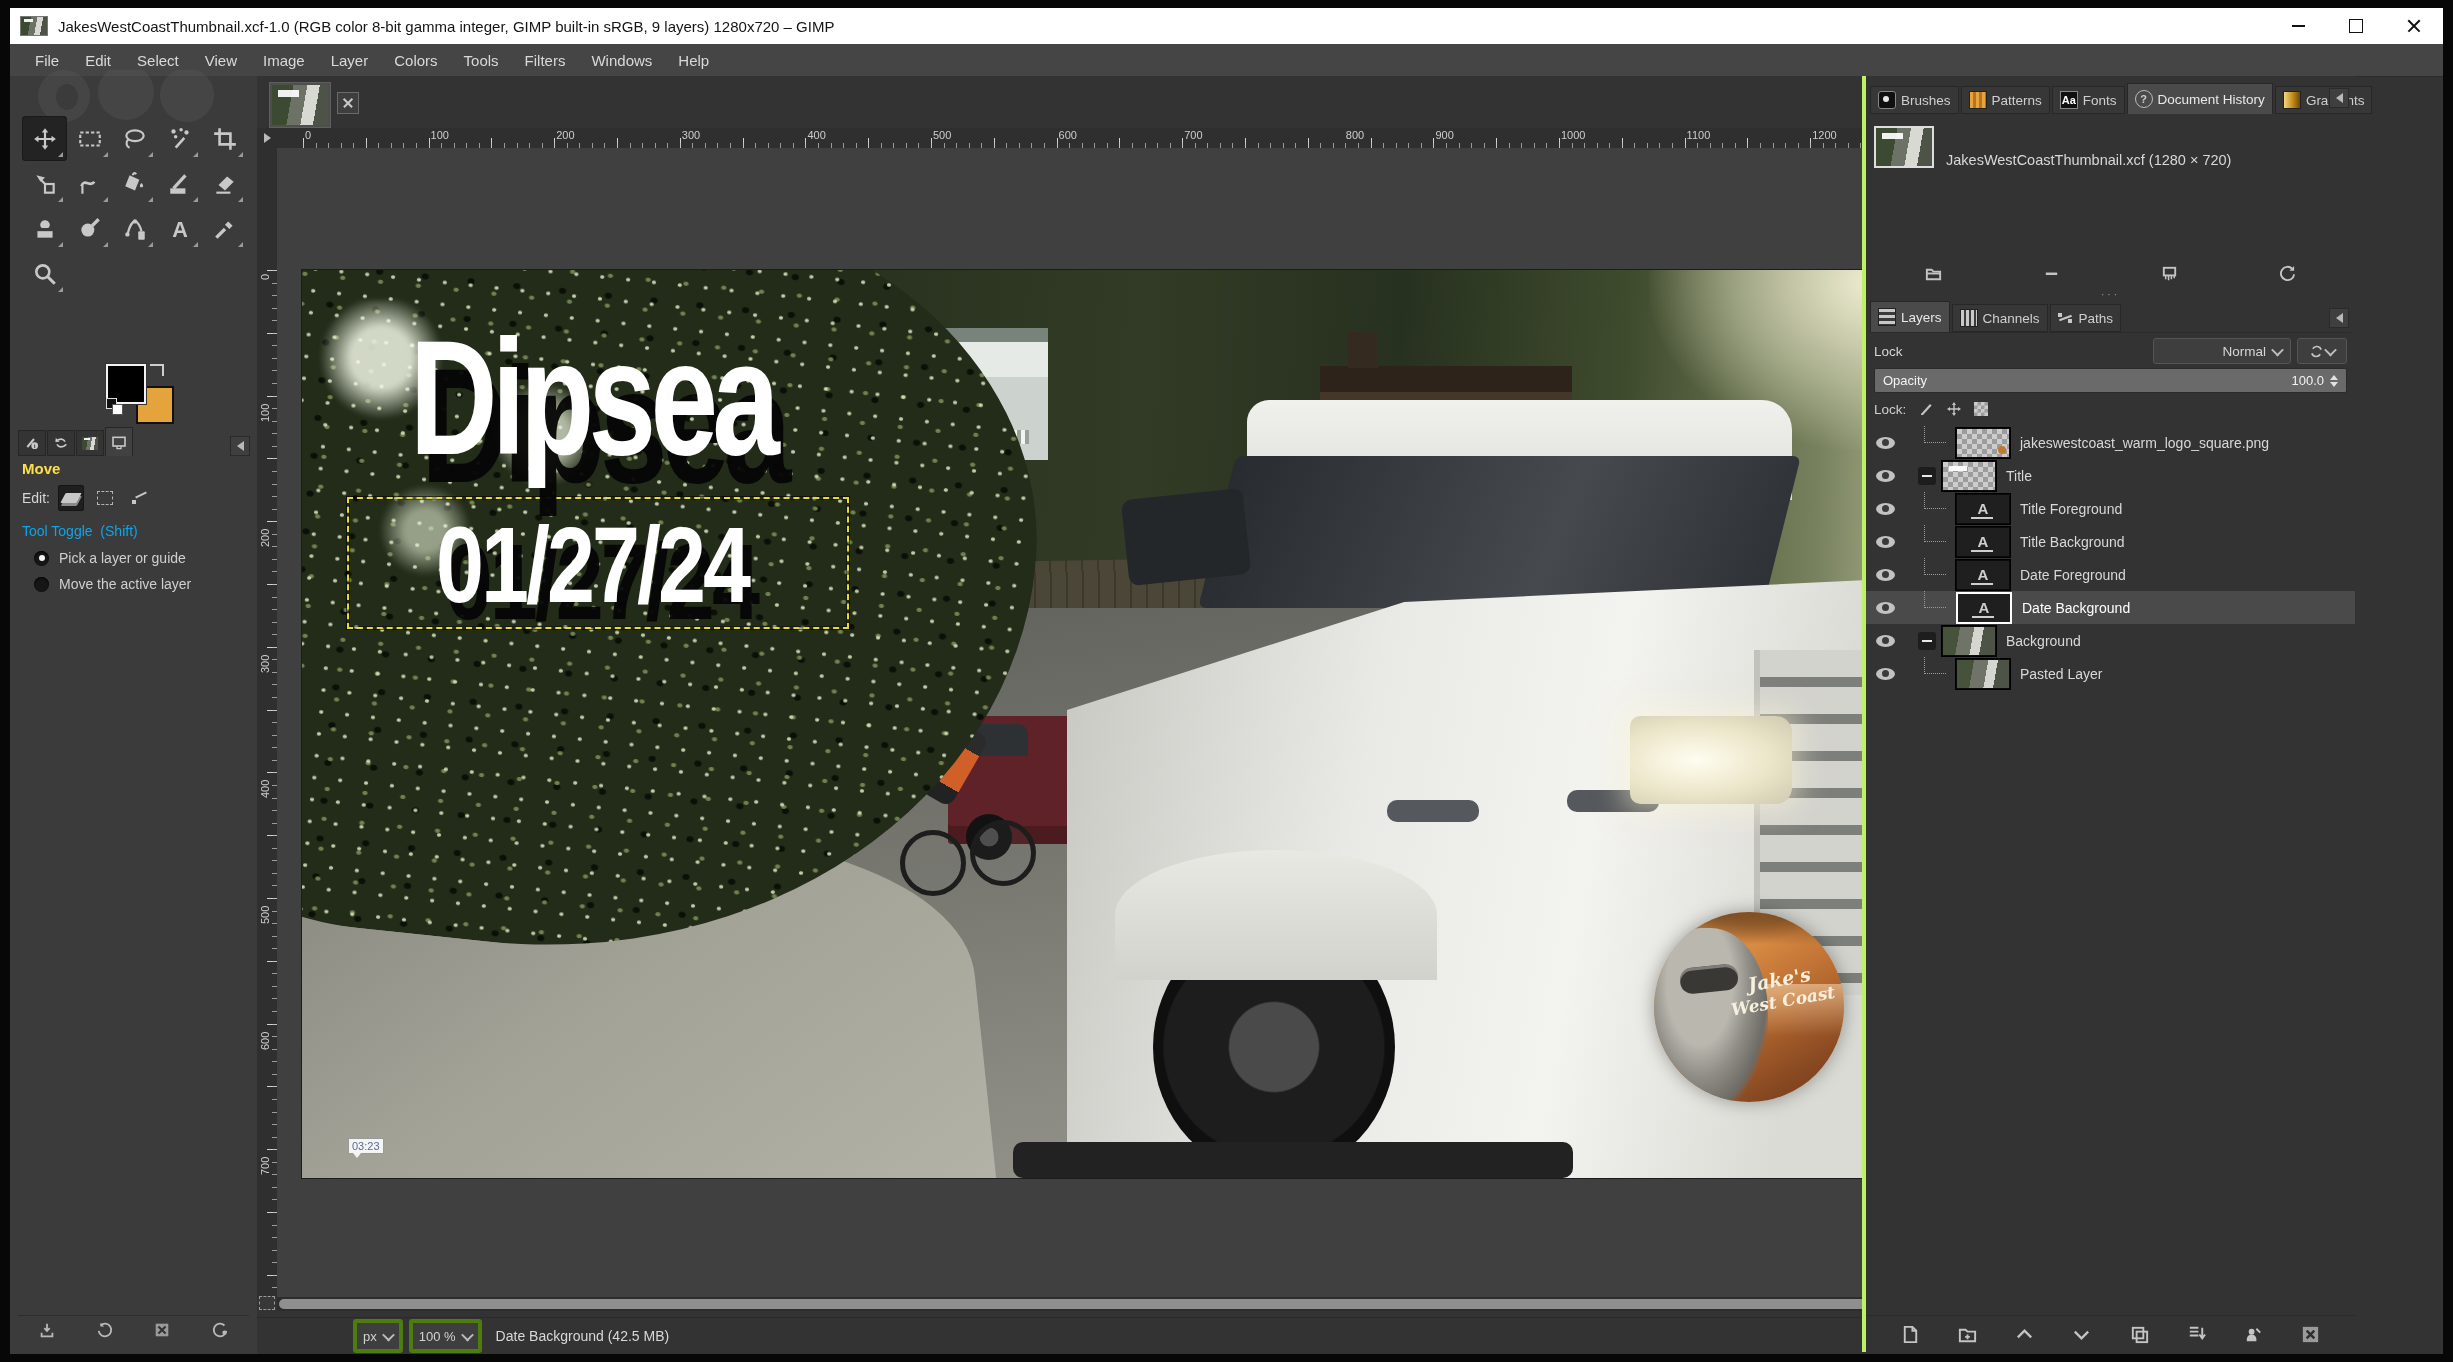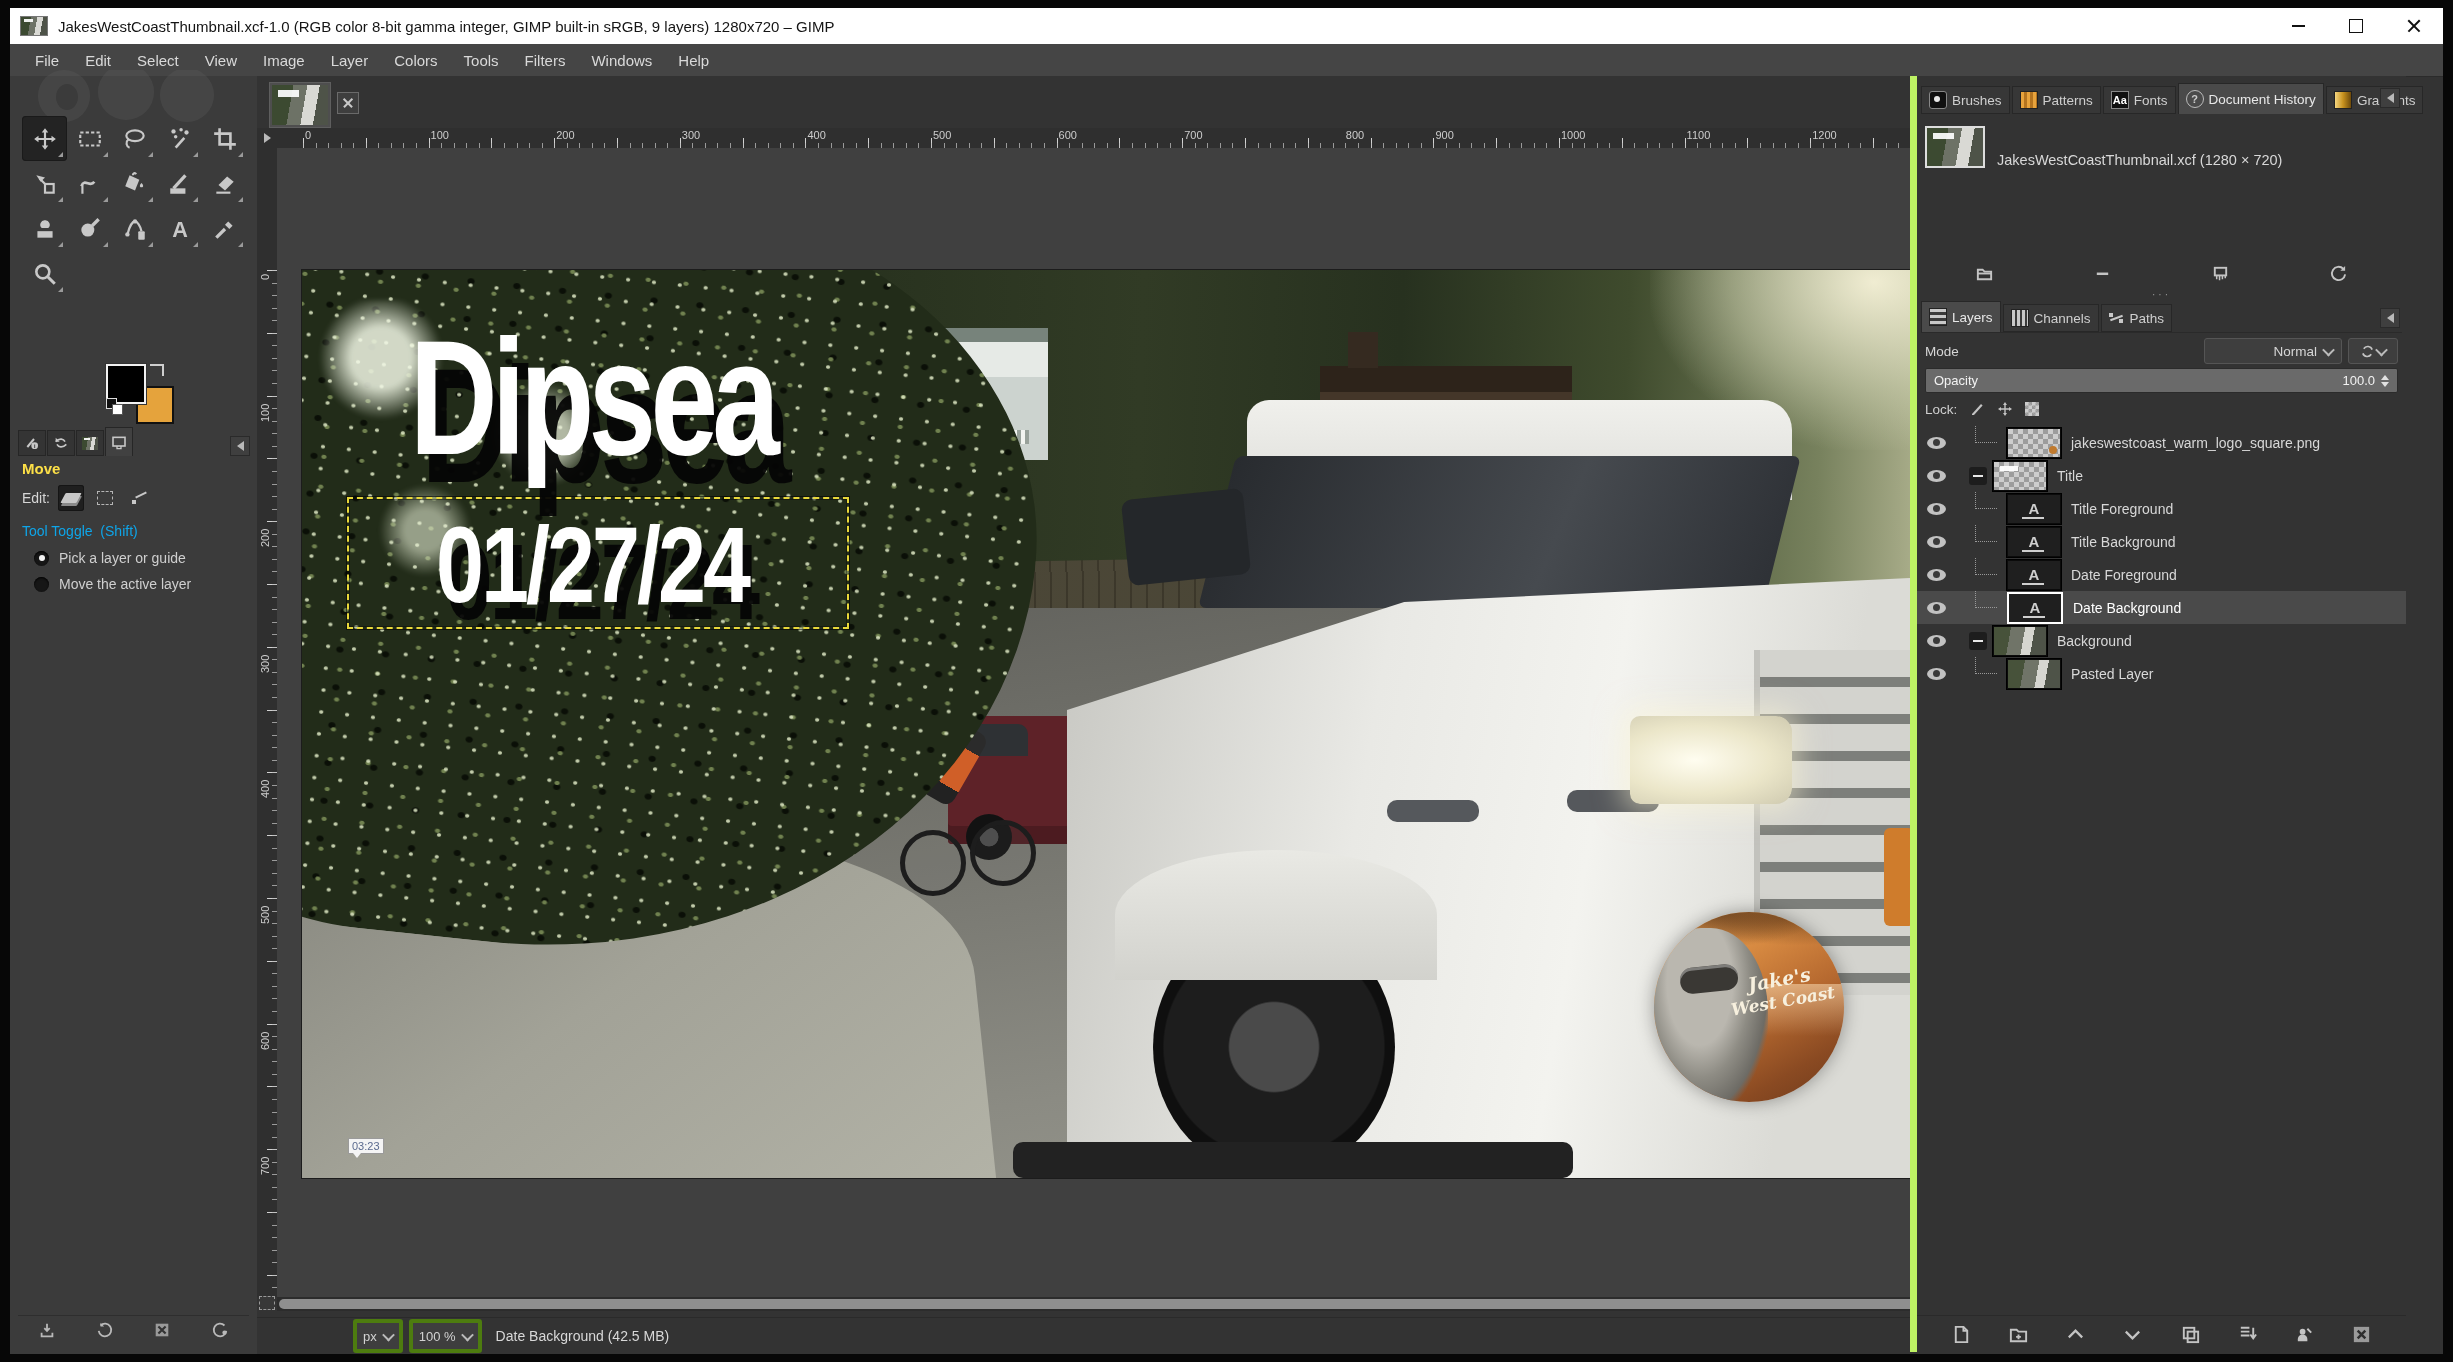--- a/index.html
+++ b/index.html
@@ -162,21 +162,21 @@
   .lg-rider{position:absolute;left:-10px;top:16px;width:124px;height:184px;border-radius:46%;background:radial-gradient(ellipse at 45% 30%,#bab7af 0 34%,#8e8c84 52%,#6d6b65 70%,transparent 76%);}
   .lg-visor{position:absolute;left:26px;top:54px;width:58px;height:26px;background:#3a3834;border-radius:12px;transform:rotate(-6deg);box-shadow:inset 0 3px 0 rgba(255,255,255,.35);}
   .lg-text{position:absolute;right:4px;top:56px;width:118px;transform:rotate(-10deg);color:#f7f0de;text-align:center;line-height:1.2;font-family:"DejaVu Serif",serif;font-style:italic;font-weight:bold;}
   .lg-text .l1{font-size:19px;} .lg-text .l2{font-size:17px;}
   .ph-sel{position:absolute;left:45px;top:227px;width:498px;height:128px;border:2px dashed #e8d83a;box-shadow:0 0 0 1px rgba(0,0,0,.55),inset 0 0 0 1px rgba(0,0,0,.35);}
   .ph-title{position:absolute;left:40px;top:46px;width:500px;text-align:center;font-weight:bold;font-size:128px;line-height:1;color:#fff;letter-spacing:-6px;transform:scale(.95,1.28);transform-origin:center top;text-shadow:12px 22px 0 rgba(5,5,5,.95);}
   .ph-date{position:absolute;left:90px;top:242px;width:400px;text-align:center;font-weight:bold;font-size:88px;line-height:1;color:#fff;letter-spacing:-3px;transform:scale(.98,1.22);transform-origin:center top;text-shadow:9px 14px 0 rgba(5,5,5,.95);}
   .ph-ts{position:absolute;left:46px;top:868px;background:#f4f4f4;border:1px solid #9a9a9a;font-size:11px;color:#5a6a8e;padding:0 3px;line-height:14px;}
   .ph-ts::after{content:"";position:absolute;left:4px;bottom:-5px;border-left:4px solid transparent;border-right:4px solid transparent;border-top:5px solid #f4f4f4;}
   
-  .dock{position:absolute;left:1900px;top:68px;width:489px;bottom:2px;background:#333;border-left:7px solid #bef264;color:#d6d6d6;}
+  .dock{position:absolute;left:1852px;top:68px;width:489px;bottom:2px;background:#333;border-left:4px solid #bef264;color:#d6d6d6;}
   .dock-tabs{position:absolute;left:4px;top:8px;right:4px;height:30px;display:flex;align-items:flex-end;}
   .dtab{display:flex;align-items:center;height:26px;padding:0 7px;background:#373737;border:1px solid #272727;margin-right:2px;font-size:13.5px;color:#cfcfcf;white-space:nowrap;}
   .dtab.active{background:#4a4a4a;height:30px;border-bottom:none;color:#e8e8e8;}
   .dtab .ic{width:16px;height:16px;margin-right:5px;flex:none;display:flex;align-items:center;justify-content:center;font-size:11px;}
   .ic-brush{background:#101010;border:1px solid #888;border-radius:3px;position:relative;}
   .ic-brush::after{content:"";position:absolute;left:4px;top:4px;width:6px;height:6px;border-radius:50%;background:#e8e8e8;}
   .ic-pattern{background:repeating-linear-gradient(90deg,#e8a33c 0 3px,#b5741f 3px 6px);border:1px solid #222;}
   .ic-fonts{background:#101010;border:1px solid #888;color:#fff;font-size:9px;font-weight:bold;}
   .ic-history{border:1.5px solid #bbb;border-radius:50%;color:#ccc;font-size:11px;font-weight:bold;}
   .ic-gradient{background:linear-gradient(90deg,#f5d680,#c8921e,#6e4a0a);border:1px solid #222;}
@@ -643,21 +643,21 @@
         <div class="dtab">
           <span class="ic ic-paths"></span>
           <span>Paths</span>
         </div>
       </div>
     <div class="panel-collapse">
         <span class="tri-left"></span>
       </div>
 
     <div class="mode-row">
-      <span>Mode</span>
+      <span>Lock</span>
       <div class="mode-dd">
           <span>Normal</span>
           <span class="chev-d"></span>
         </div>
       <div class="switch-btn">
           <svg viewBox="0 0 14 14">
             <path d="M3 4a5 5 0 0 1 9 1M11 10a5 5 0 0 1-9-1" fill="none" stroke="#c4c4c4" stroke-width="1.8"></path>
           </svg>
           <span class="chev-d" style="margin-left:0"></span>
         </div>

